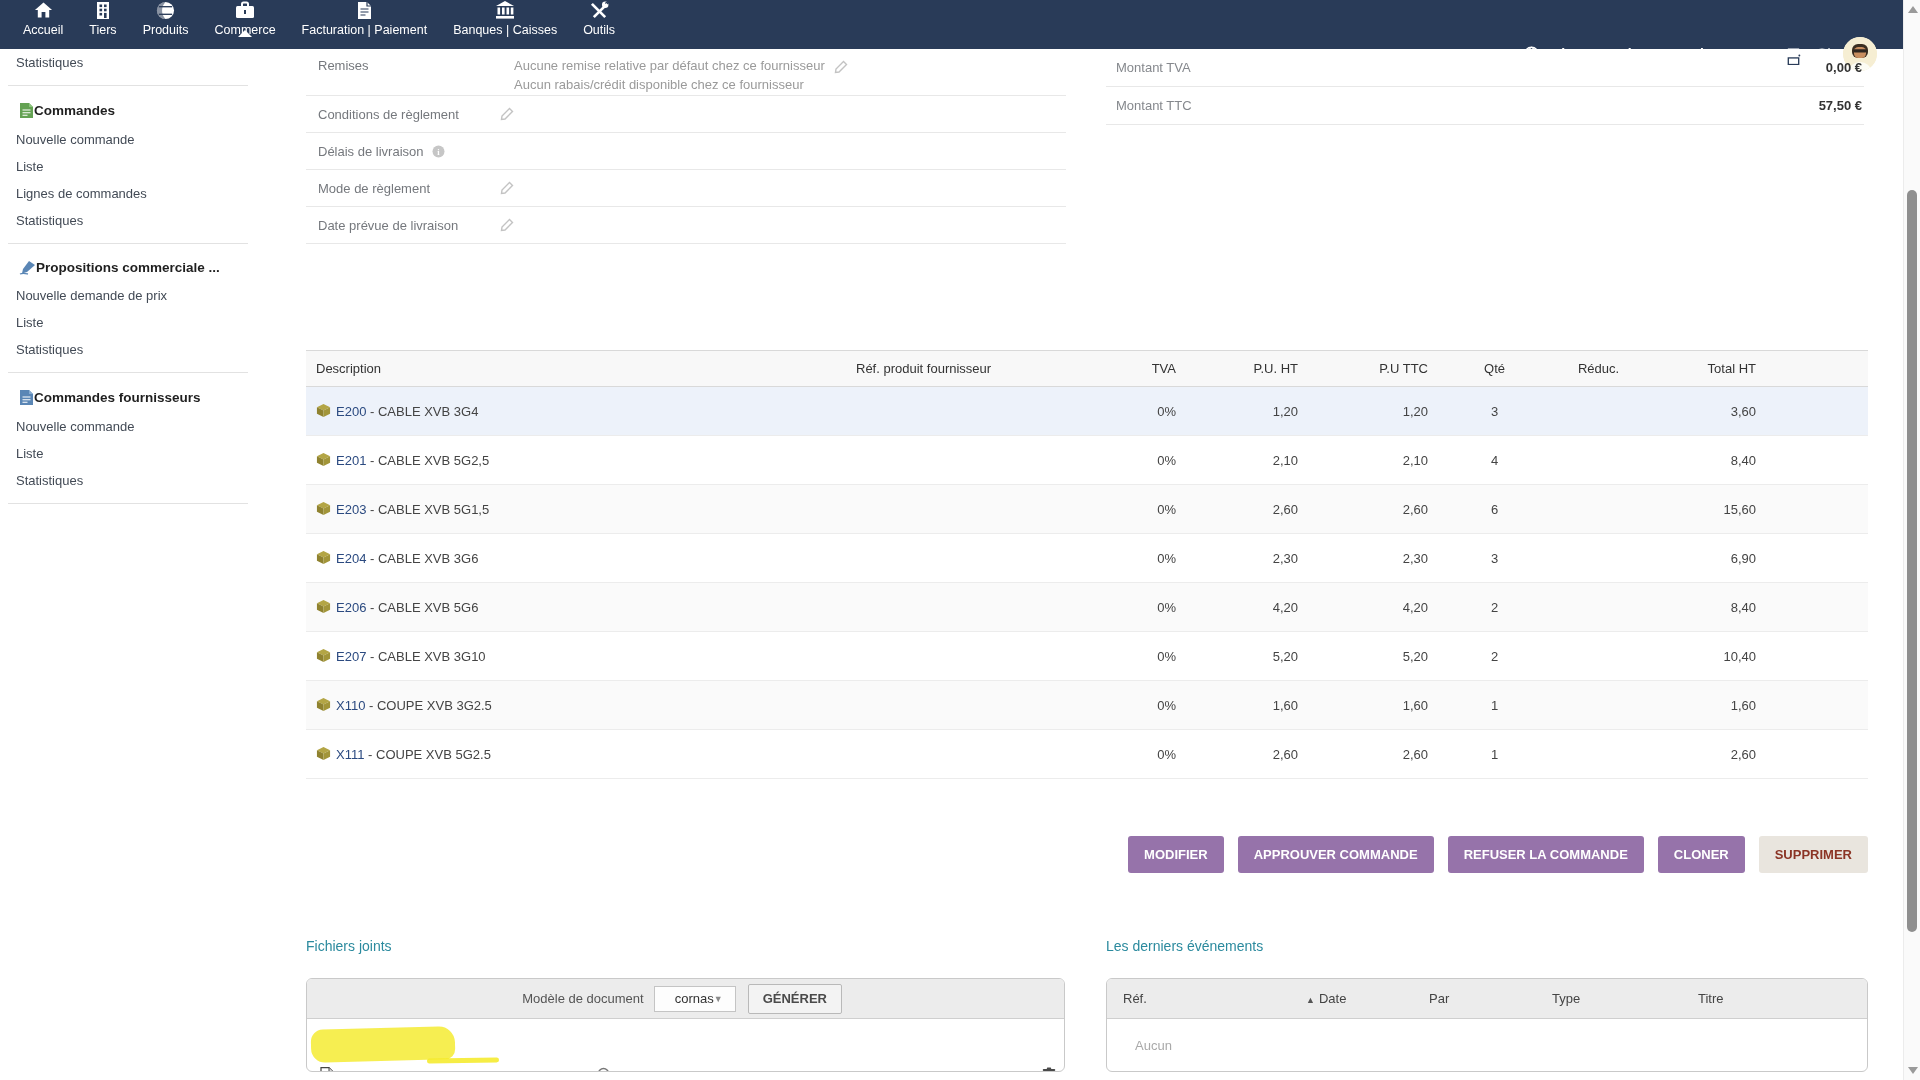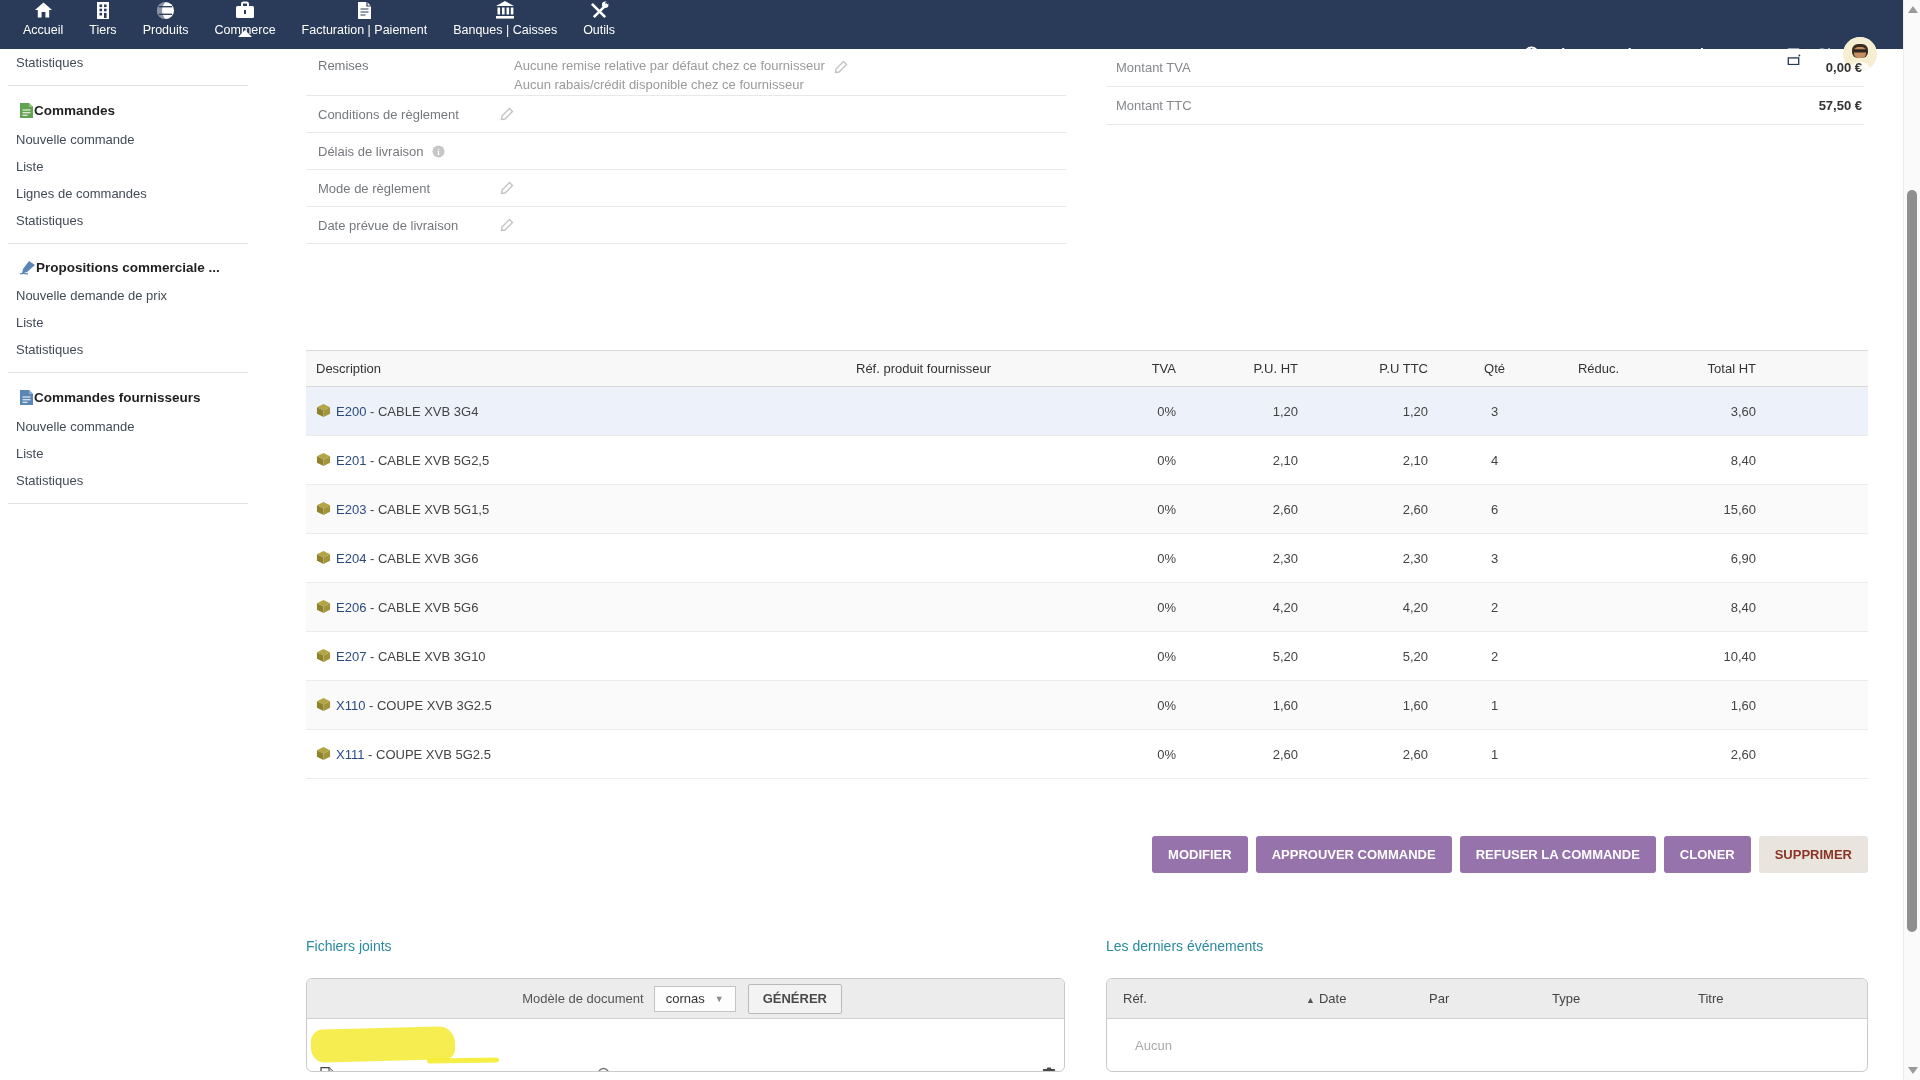--- a/index.html
+++ b/index.html
@@ -56,36 +56,36 @@
   table.lines th { background:#f8f8f8; border-top:1px solid #d9d9d9; border-bottom:1px solid #d9d9d9;
                    height:36px; font-weight:normal; color:#333; padding:0 10px; }
   table.lines td { height:49px; border-bottom:1px solid #ececec; padding:0 10px; color:#444; }
   .al { text-align:left; } .ar { text-align:right; } .ac { text-align:center; }
   tr.hl td { background:#edf2fa; }
   tr.odd td { background:#fafafa; }
   .prod-link { color:#2b4a80; cursor:pointer; }
   .cube { display:inline-block; vertical-align:-2px; margin-right:5px; }
 
   
-  .actions { position:absolute; left:306px; top:836px; width:1562px; display:flex; justify-content:flex-end; gap:8px; }
+  .actions { position:absolute; left:306px; top:836px; width:1562px; display:flex; justify-content:flex-end; gap:14px; }
   .btn { height:37px; line-height:37px; padding:0 16px; border-radius:3px; font-weight:bold; font-size:13px;
          cursor:pointer; white-space:nowrap; }
   .btn-purple { background:#9673aa; color:#fff; }
   .btn-delete { background:#e9e5de; color:#8b3425; }
 
   
   .sec-title { position:absolute; color:#2b8a9e; font-size:14px; }
 
   
   .files-card { position:absolute; left:306px; top:978px; width:759px; height:94px; border:1px solid #c9c9c9;
                 border-radius:6px; background:#fff; overflow:hidden; }
   .files-head { height:40px; background:#ececec; border-bottom:1px solid #cfcfcf; display:flex; align-items:center;
                 justify-content:flex-end; color:#555; }
   .model-select { margin-left:10px; width:82px; height:26px; background:#fdfdfd; border:1px solid #c4c4c4;
-                  display:flex; align-items:center; padding:0 11px; color:#333; cursor:pointer; }
+                  display:flex; align-items:center; padding:0 20px; color:#333; cursor:pointer; }
   .model-select .caret { margin-left:auto; font-size:9px; color:#8a8a8a; }
   .gen-btn { margin:0 222px 0 12px; height:30px; line-height:28px; padding:0 14px; background:#f3f3f3;
              border:1px solid #b9b9b9; border-radius:2px; color:#4a4a4a; font-weight:bold; cursor:pointer; }
   .file-row { position:relative; height:53px; }
   .file-row .fr-abs { position:absolute; top:50%; transform:translateY(-50%);margin-top:29px; }
   .file-name { color:#2b4a80; cursor:pointer; position:relative; z-index:2; }
 
   
   .hl-blob { position:absolute; left:4px; top:9px; width:144px; height:33px; background:#f4ea25; opacity:.8;
              border-radius:12px 16px 10px 14px; transform:rotate(-1.5deg); z-index:1; }

